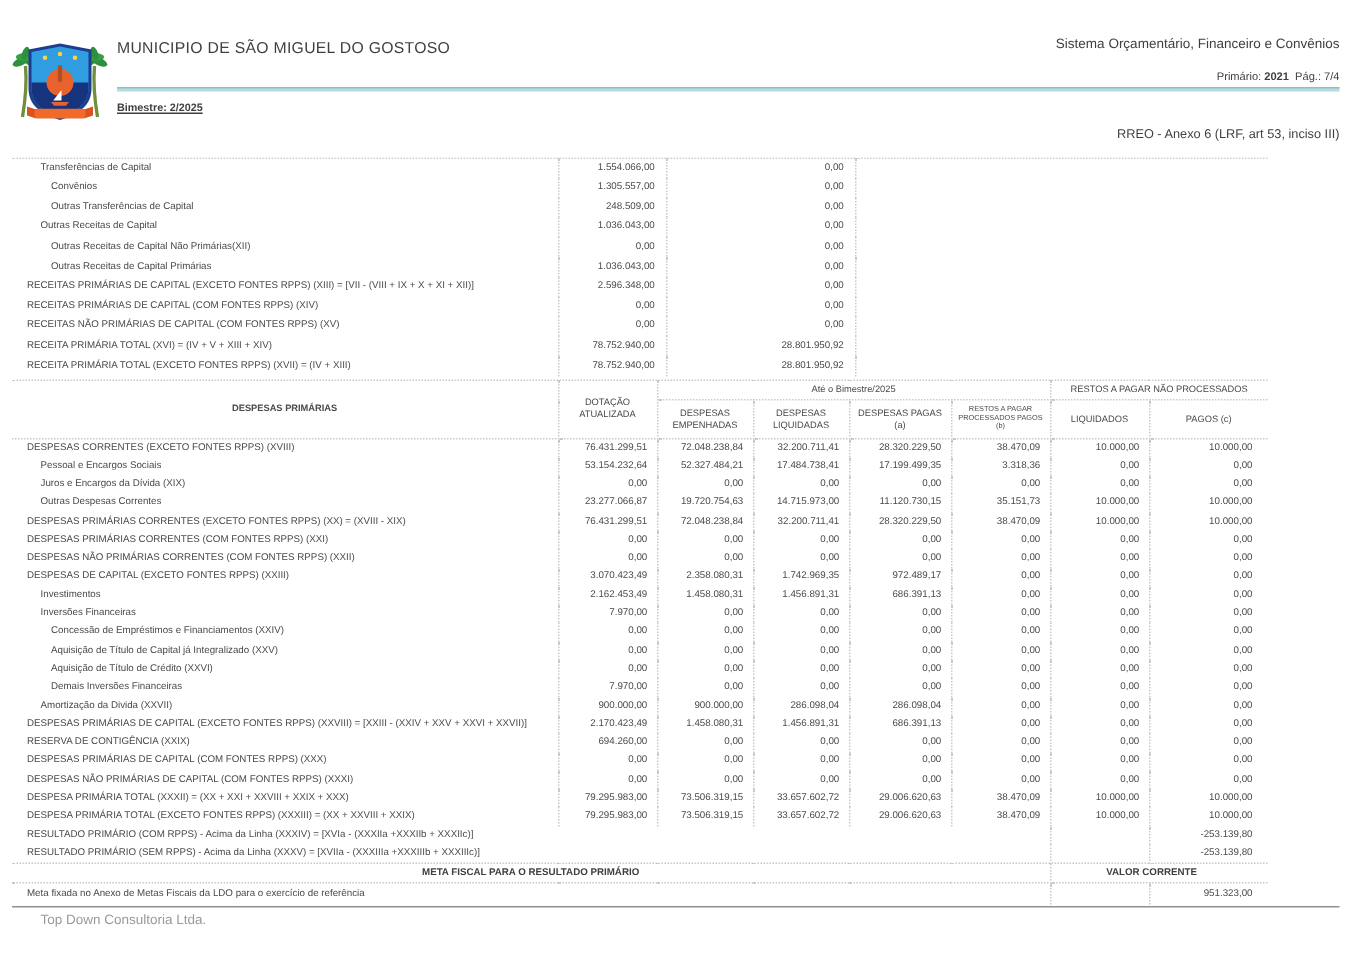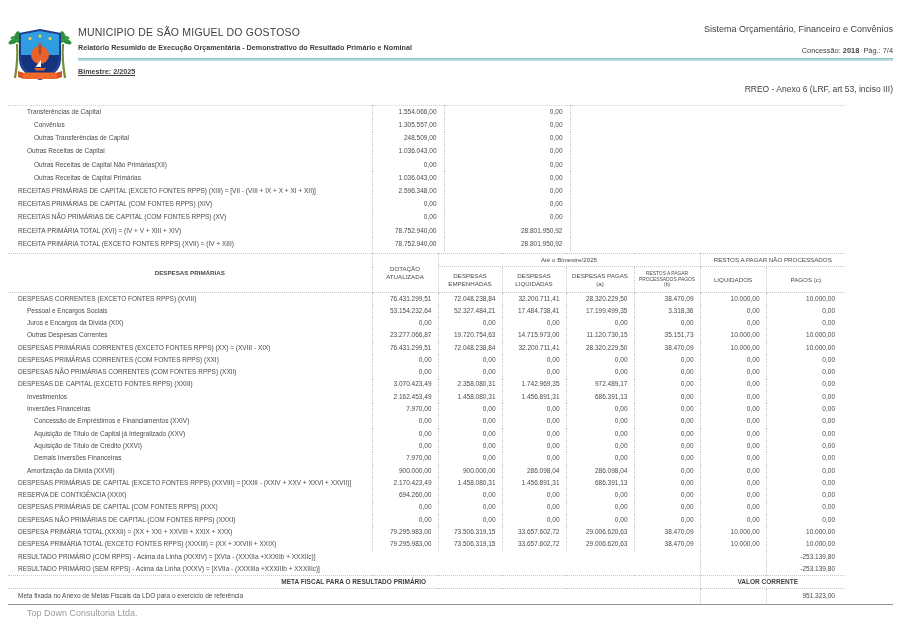--- a/index.html
+++ b/index.html
@@ -91,27 +91,26 @@
     </g>
 
     <g>
       <path d="M10 49 L16 51 V57 L10 55 Z" fill="#d9531e"></path>
       <path d="M54 49 L48 51 V57 L54 55 Z" fill="#d9531e"></path>
       <rect x="15" y="50.5" width="34" height="6.5" rx="2" fill="#f26a2a"></rect>
     </g>
   </svg>
 
   <div class="muni-name">MUNICIPIO DE SÃO MIGUEL DO GOSTOSO</div>
-  <div class="report-title">Relatório Resumido de Execução Orçamentária - Demonstrativo do Resultado Primário e Nominal</div>
   <div class="teal-rule"></div>
   <div class="bimestre">Bimestre: 2/2025</div>
   <div class="sys-name">Sistema Orçamentário, Financeiro e Convênios</div>
   <div class="exercicio">
-    <span>Concessão:</span>
-    <b>2018</b>&nbsp;
+    <span>Primário:</span>
+    <b>2021</b>&nbsp;
     <span>Pág.: 7/4</span>
   </div>
   <div class="annex">RREO -  Anexo 6  (LRF, art 53, inciso III)</div>
 
   <table class="tbl-receitas">
     <colgroup>
         <col style="width:364px">
         <col style="width:72px">
         <col style="width:126px">
         <col style="width:275px">

